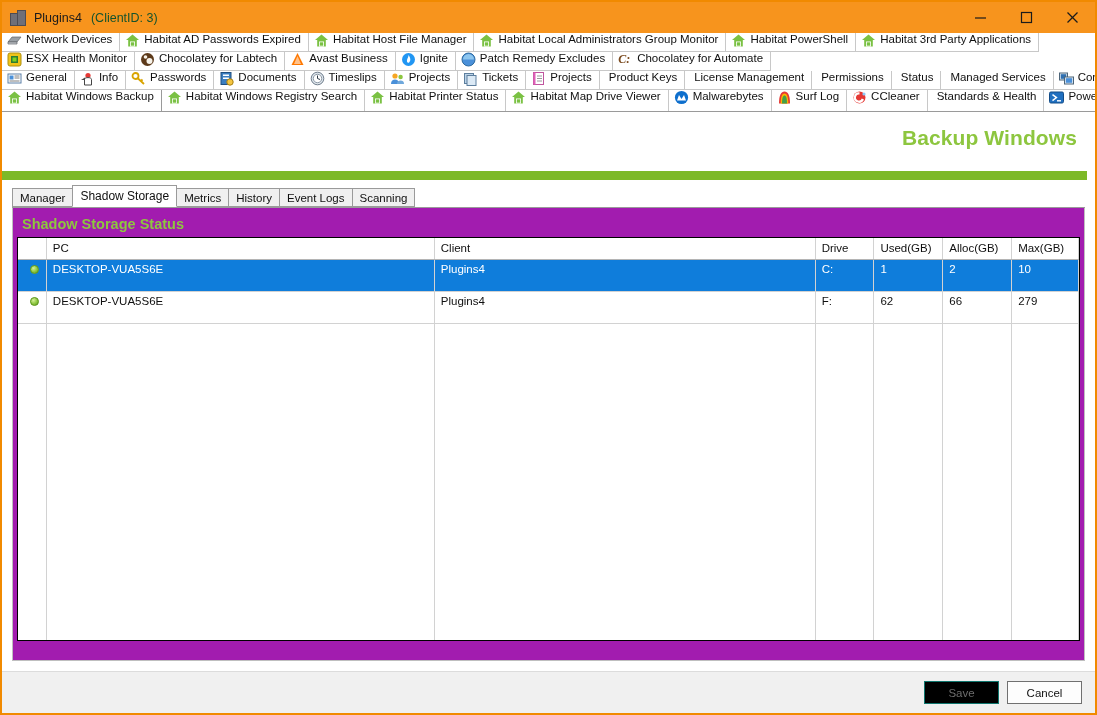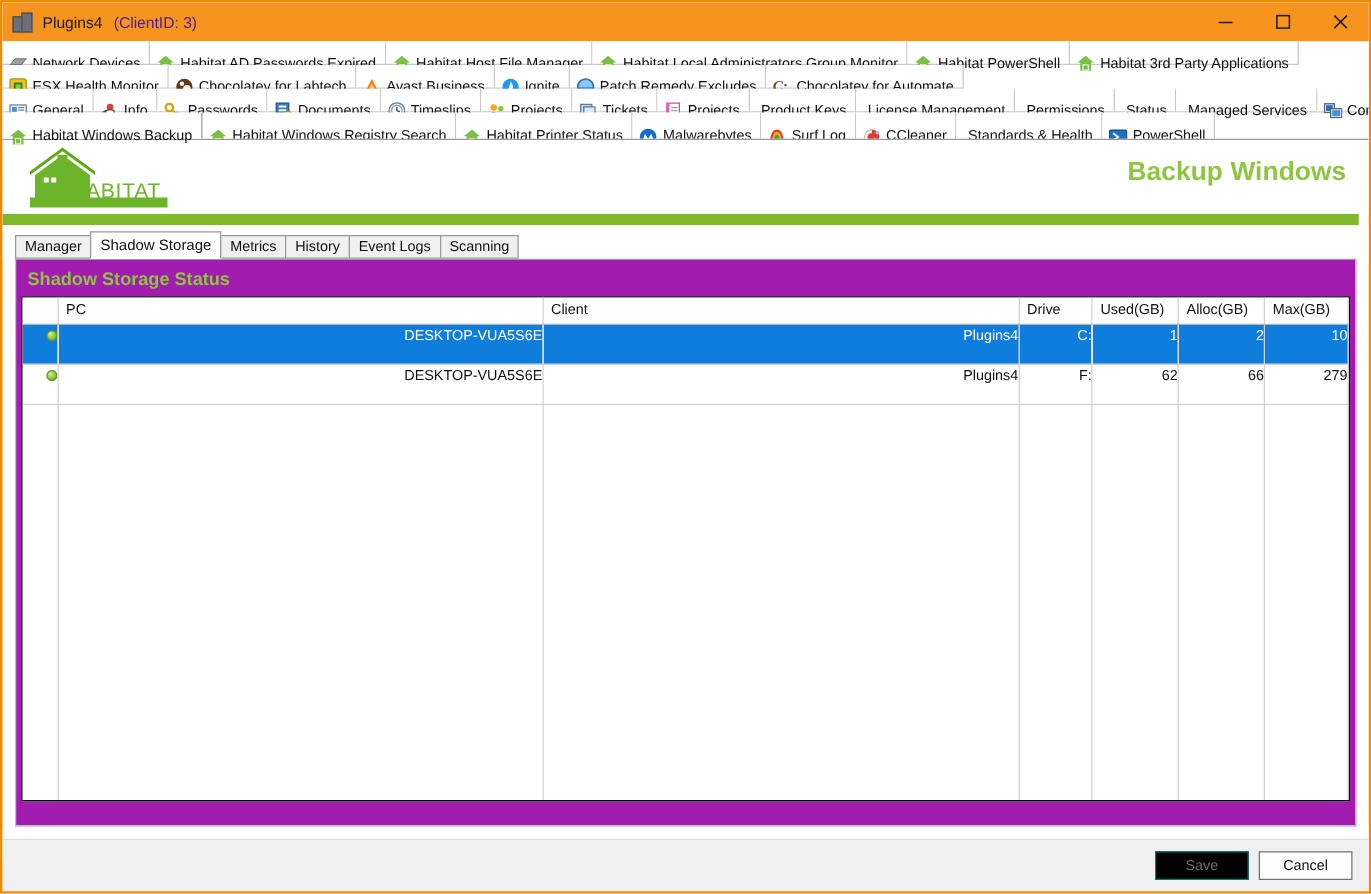--- a/index.html
+++ b/index.html
@@ -39,21 +39,21 @@
     background: #6f6f78;
     border: 1px solid #4c4c55;
   }
   #title-text {
     font-size: 12.5px;
     color: #1b1b1b;
     white-space: nowrap;
   }
   #title-id {
     font-size: 12.5px;
-    color: #4c1d95;
+    color: #14532d;
     margin-left: 9px;
     white-space: nowrap;
   }
   #winbtns {
     position: absolute; right: 0; top: 0;
     height: 31px; display: flex;
   }
   .winbtn {
     width: 46px; height: 31px;
     display: flex; align-items: center; justify-content: center;
@@ -69,22 +69,22 @@
   .tabrow {
     display: flex;
     align-items: stretch;
     background: #ffffff;
   }
   .tabrow.r1, .tabrow.r2 { height: 19px; }
   .tabrow.r3 { height: 19px; }
   .tabrow.r4 { height: 21px; }
 
   .ptab {
-    display: flex; align-items: center;
-    padding: 17px 7px 0 5px;
+    display: flex; 
+    padding: 0 7px 0 5px;
     border-right: 1px solid #c8c8c8;
     font-size: 11.5px;
     color: #101010;
     white-space: nowrap;
     background: #ffffff;
     position: relative;
   }
   .tabrow.r1 .ptab, .tabrow.r2 .ptab { border-bottom: 1px solid #c8c8c8; }
   .tabrow.r3 .ptab { border-bottom: 1px solid #c8c8c8; }
   .ptab.active {
@@ -194,21 +194,20 @@
     white-space: nowrap;
   }
   table.grid td {
     border-right: 1px solid #d2d2d2;
     border-bottom: 1px solid #d2d2d2;
     padding: 3px 0 16px 6px;
     height: 22px;
     color: #101010;
     white-space: nowrap;
     overflow: hidden;
-    text-align: right;
   }
   tr.row-selected td { background: #0f7ddb; color: #ffffff; }
   td.statuscell { padding: 0; text-align: center; }
   .dot {
     width: 9px; height: 9px; border-radius: 50%;
     display: inline-block;
     background: radial-gradient(circle at 35% 32%, #d6f09a 0%, #8cc63e 55%, #5f9821 100%);
     border: 1px solid #5f9821;
     vertical-align: middle;
   }
@@ -485,20 +484,28 @@
         <div class="ptab">
           <span class="ticon"><svg width="15" height="15" viewBox="0 0 15 15">
               <path d="M7.5 1.5 L14 7 L11.8 7 L11.8 13.5 L3.2 13.5 L3.2 7 L1 7 Z" fill="#7ac143"></path>
               <rect x="5" y="8.5" width="5" height="5" fill="#ffffff"></rect>
               <rect x="5.8" y="9.3" width="3.4" height="3.4" fill="#7ac143"></rect>
             </svg></span>
           <span class="lbl">Habitat Printer Status</span>
         </div>
         <div class="ptab">
           <span class="ticon"><svg width="15" height="15" viewBox="0 0 15 15">
+              <path d="M7.5 1.5 L14 7 L11.8 7 L11.8 13.5 L3.2 13.5 L3.2 7 L1 7 Z" fill="#7ac143"></path>
+              <rect x="5" y="8.5" width="5" height="5" fill="#ffffff"></rect>
+              <rect x="5.8" y="9.3" width="3.4" height="3.4" fill="#7ac143"></rect>
+            </svg></span>
+          <span class="lbl">Habitat Map Drive Viewer</span>
+        </div>
+        <div class="ptab">
+          <span class="ticon"><svg width="15" height="15" viewBox="0 0 15 15">
               <circle cx="7.5" cy="7.5" r="6.6" fill="#0e6fcd"></circle>
               <path d="M3 10.5 L5 5 L7.5 9 L10 5 L12 10.5 Z" fill="#ffffff"></path>
             </svg></span>
           <span class="lbl">Malwarebytes</span>
         </div>
         <div class="ptab">
           <span class="ticon"><svg width="15" height="15" viewBox="0 0 15 15">
               <path d="M7.5 1.5 C10.8 1.5 13 5 13 13.5 L2 13.5 C2 5 4.2 1.5 7.5 1.5 Z" fill="#e53935"></path>
               <path d="M7.5 3.4 C9.8 3.4 11.3 6.2 11.3 13.5 L3.7 13.5 C3.7 6.2 5.2 3.4 7.5 3.4 Z" fill="#ffb300"></path>
               <path d="M7.5 5.6 C9 5.6 10 7.6 10 13.5 L5 13.5 C5 7.6 6 5.6 7.5 5.6 Z" fill="#43a047"></path>
@@ -521,32 +528,20 @@
               <rect x="0.5" y="2" width="14" height="11" rx="1.4" fill="#1f6fc0" stroke="#134c87"></rect>
               <path d="M3.5 4.6 L7.5 7.6 L3.5 10.6" stroke="#ffffff" stroke-width="1.4" fill="none"></path>
               <line x1="8" y1="10.8" x2="12" y2="10.8" stroke="#ffffff" stroke-width="1.4"></line>
             </svg></span>
           <span class="lbl">PowerShell</span>
         </div>
       </div>
     </div>
 
   <div id="header">
-    <div id="logo">
-      <svg width="140" height="52" viewBox="0 0 140 52">
-        <path d="M8 24 L34 5 L60 24 L60 21 L34 2 L8 21 Z" fill="#62a81f"></path>
-        <path d="M12 24 L12 43 L56 43 L56 24 L34 8 Z" fill="#6cb52a"></path>
-        <rect x="12" y="24" width="6" height="19" fill="#6cb52a"></rect>
-        <rect x="30" y="8" width="8" height="16" fill="#6cb52a"></rect>
-        <rect x="19" y="26" width="4" height="4" fill="#ffffff"></rect>
-        <rect x="25" y="26" width="4" height="4" fill="#ffffff"></rect>
-        <rect x="8" y="42" width="110" height="8" fill="#6cb52a"></rect>
-        <text x="40" y="42" font-family="Liberation Sans, sans-serif" font-size="17" fill="#6cb52a" letter-spacing="0.5">HABITAT</text>
-      </svg>
-    </div>
     <div id="brandname">Backup Windows</div>
   </div>
   <div id="greenbar"></div>
 
   <div id="innerwrap">
     <div id="innertabs">
         <div class="itab">Manager</div>
         <div class="itab active">Shadow Storage</div>
         <div class="itab">Metrics</div>
         <div class="itab">History</div>

